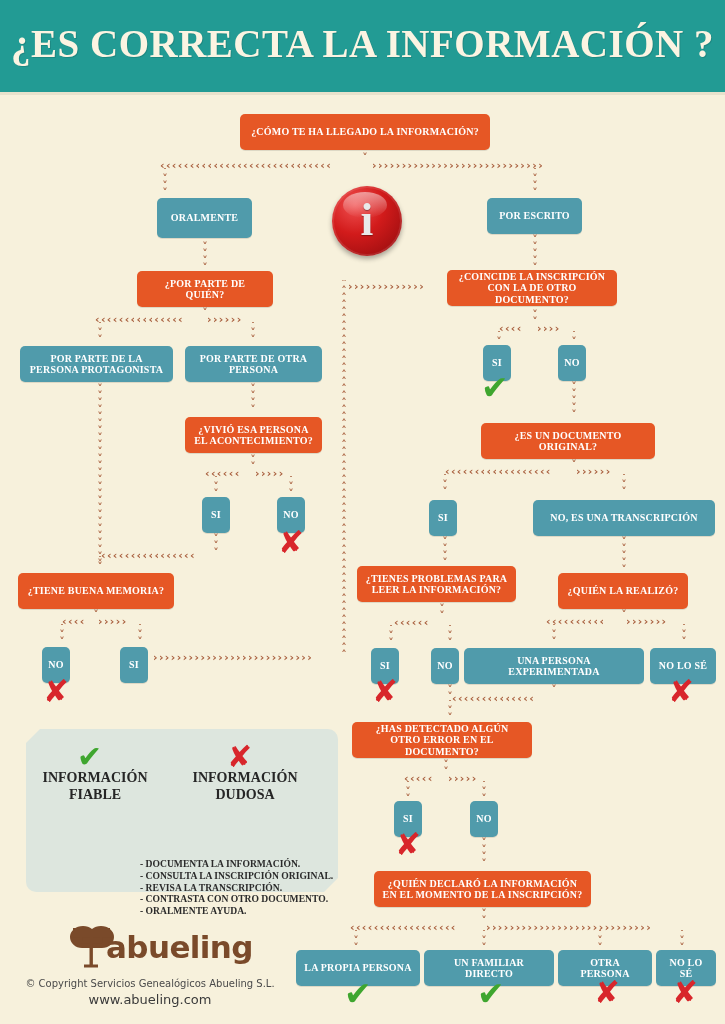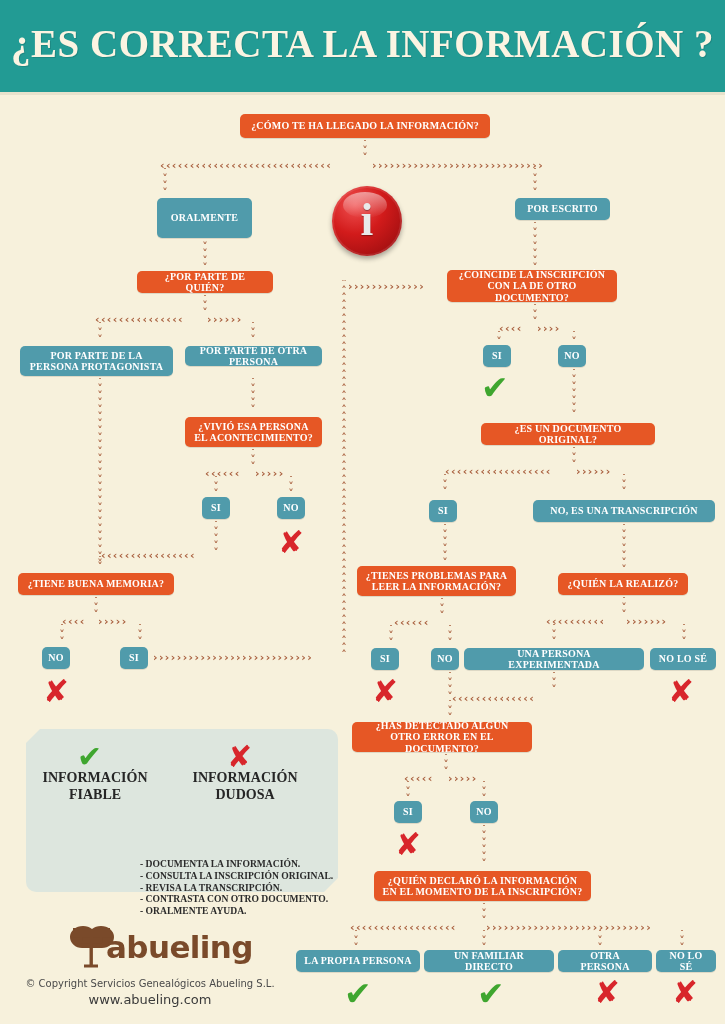--- a/index.html
+++ b/index.html
@@ -30,21 +30,21 @@
   
   .node{
     position:absolute;
     display:flex;align-items:center;justify-content:center;
     text-align:center;
     border-radius:5px;
     color:#FFFFFF;
     font-weight:bold;
     line-height:1.12;
     box-sizing:border-box;
-    padding:10px 8px;
+    padding:18px 8px;
     font-size:10px;
     letter-spacing:.2px;
   }
   .q{ background:#E65725; box-shadow:0 1px 0 rgba(0,0,0,.10); }
   .a{ background:#509BAB; box-shadow:0 1px 0 rgba(0,0,0,.10); }
 
   
   .conn{
     position:absolute;
     color:#A9603F;
@@ -500,21 +500,21 @@
   </div>
 
 <div class="info-badge">
   <div class="info-glyph">i</div>
 </div>
 
 <div class="node q" style="left:240px;top:114px;width:250px;height:24px;">¿CÓMO TE HA LLEGADO LA INFORMACIÓN?</div>
 
 <div class="node a" style="left:157px;top:198px;width:95px;height:40px;">ORALMENTE</div>
 
-<div class="node a" style="left:487px;top:198px;width:95px;height:22px;margin-left:28px;">POR ESCRITO</div>
+<div class="node a" style="left:487px;top:198px;width:95px;height:22px;">POR ESCRITO</div>
 
 <div class="node q" style="left:137px;top:271px;width:136px;height:22px;">¿POR PARTE DE QUIÉN?</div>
 
 <div class="node a" style="left:20px;top:346px;width:153px;height:30px;">POR PARTE DE LA PERSONA PROTAGONISTA</div>
 
 <div class="node a" style="left:185px;top:346px;width:137px;height:20px;">POR PARTE DE OTRA PERSONA</div>
 
 <div class="node q" style="left:185px;top:417px;width:137px;height:30px;">¿VIVIÓ ESA PERSONA EL ACONTECIMIENTO?</div>
 
 <div class="node a" style="left:202px;top:497px;width:28px;height:22px;">SI</div>

